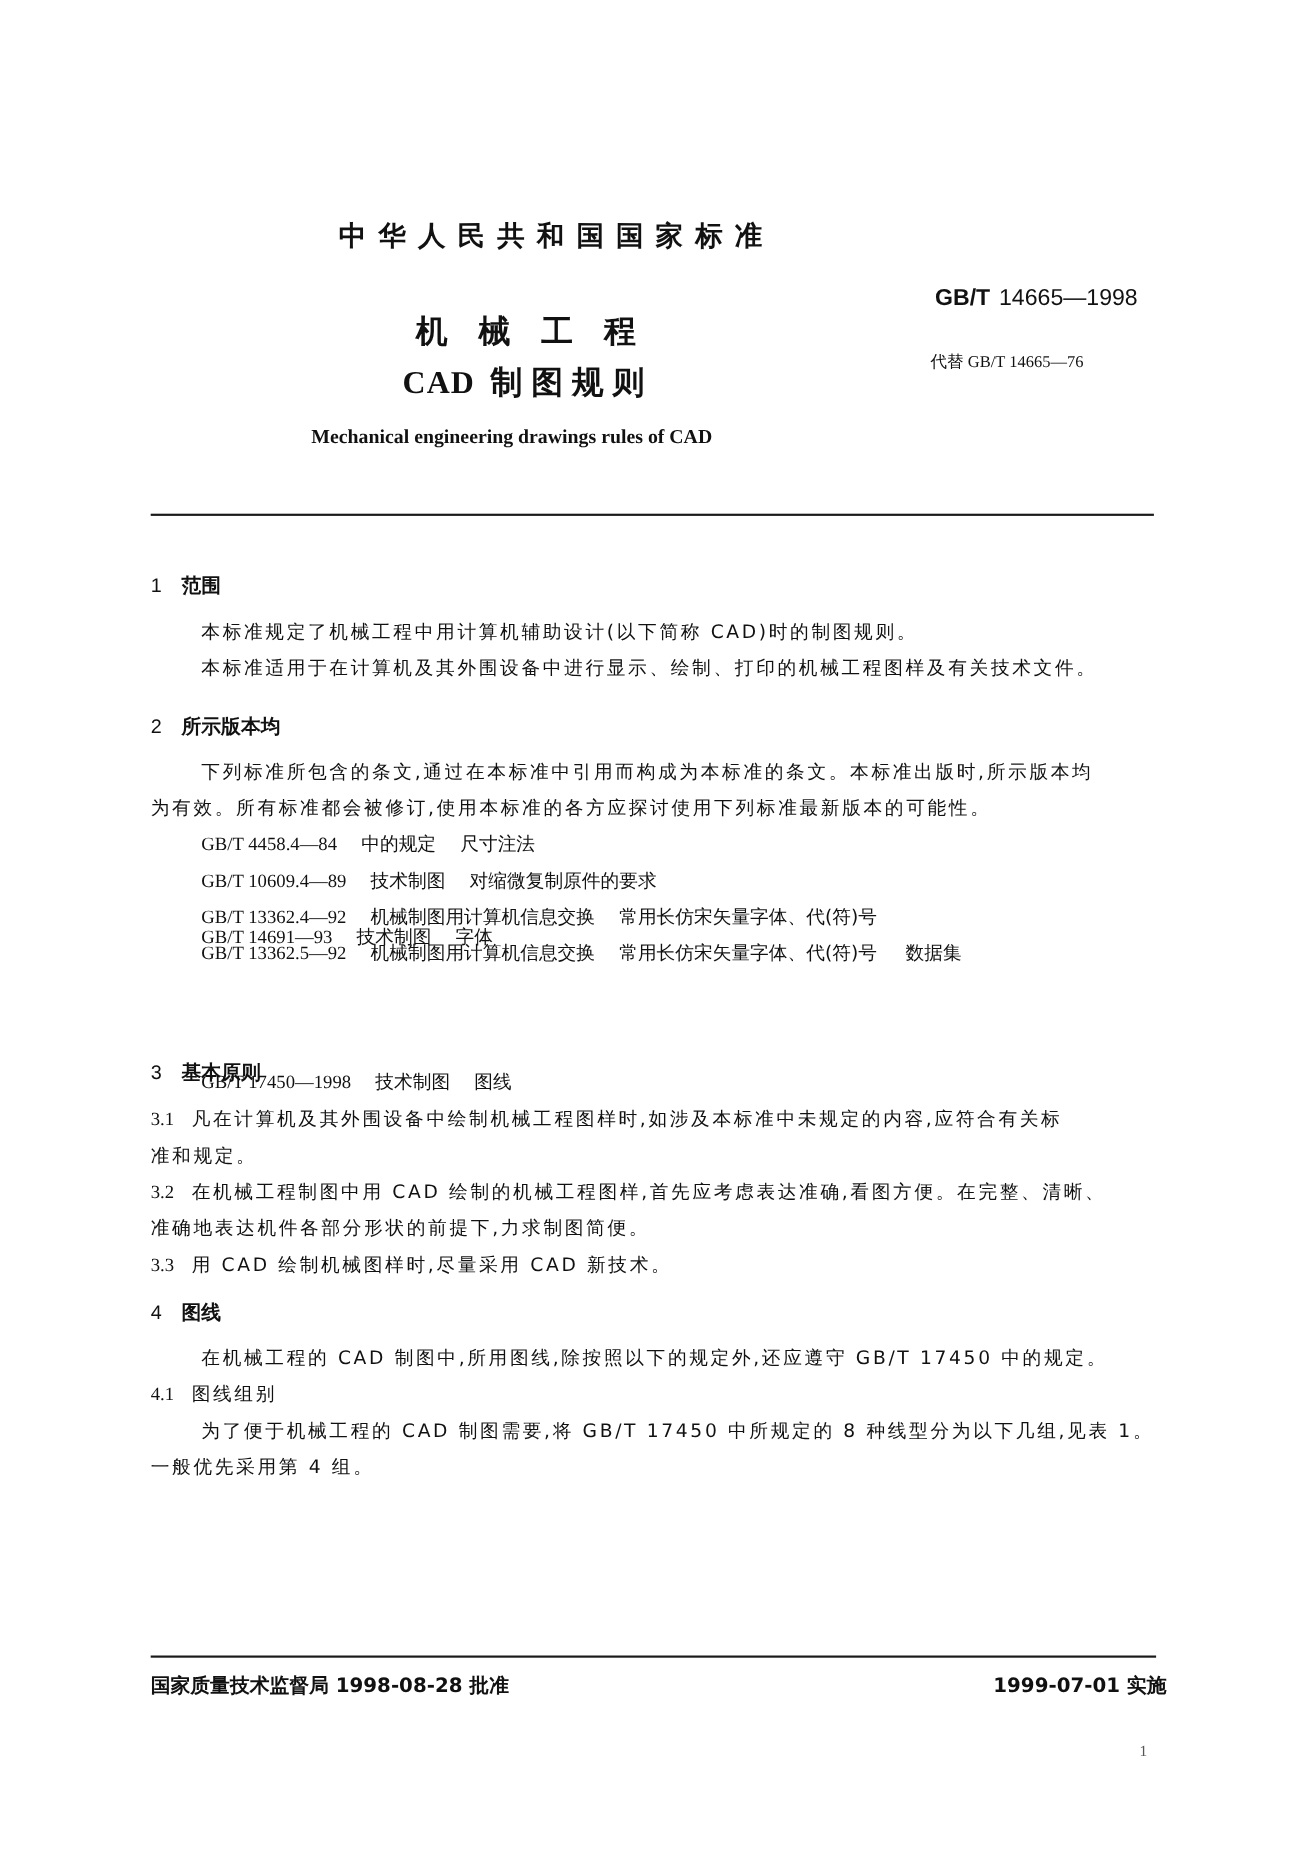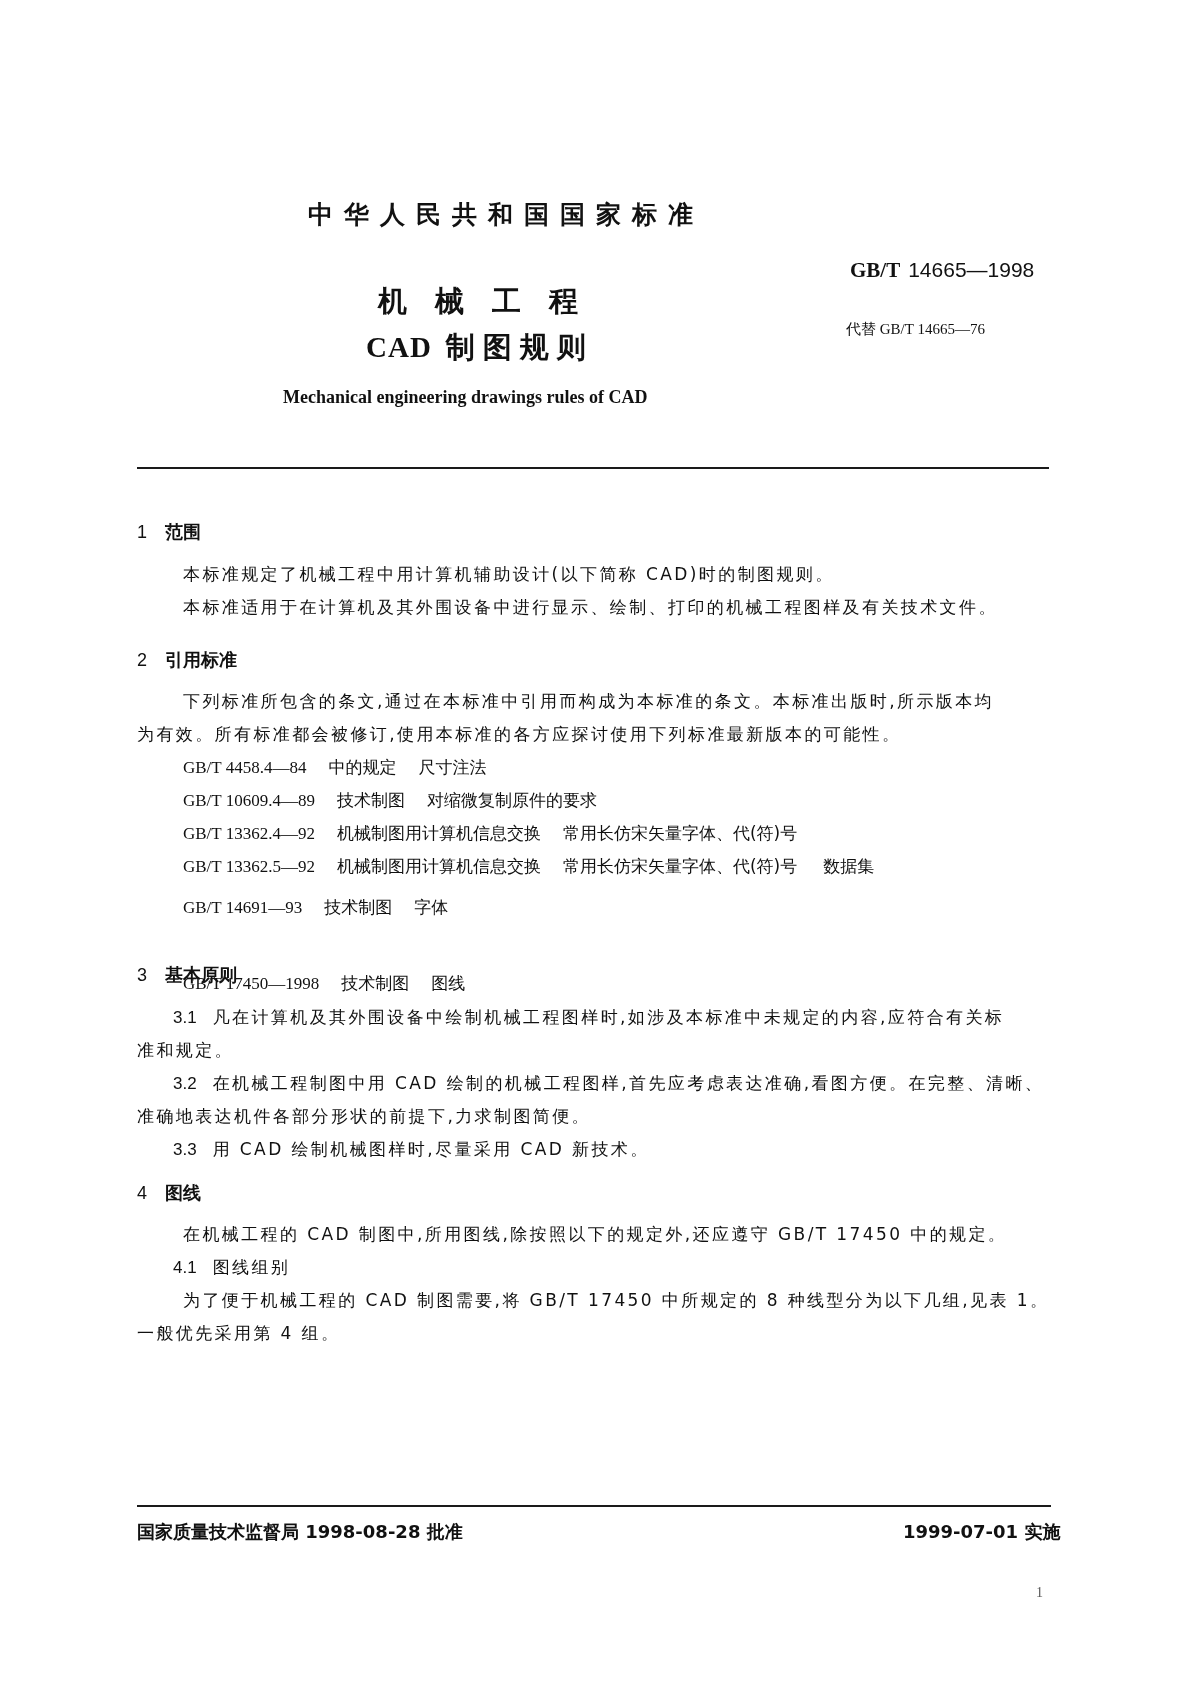--- a/index.html
+++ b/index.html
@@ -11,35 +11,35 @@
   .abs { position: absolute; white-space: nowrap; }
   .sans { font-family: "DejaVu Sans", "Liberation Sans", sans-serif; }
 
   .std-title { left: 308px; top: 198px; font-size: 25px; font-weight: bold; letter-spacing: 11px; }
   .title1 { left: 378px; top: 282px; font-size: 29px; font-weight: bold; letter-spacing: 28px; }
   .title2 { left: 366px; top: 328px; font-size: 29px; font-weight: bold; letter-spacing: 8px; }
   .title2 .cad { font-family: "Liberation Serif", serif; letter-spacing: 1px; margin-right: 14px; }
   .en-title { left: 283px; top: 387px; font-size: 18px; font-weight: bold; font-family: "Liberation Serif", serif; }
 
   .std-code { left: 850px; top: 258px; font-size: 21px; }
-  .std-code .gbt { font-family: Liberation Serif, serif; font-weight: bold; }
+  .std-code .gbt { font-family: Liberation Sans, sans-serif; font-weight: bold; }
   .std-code .num { font-family: "Liberation Sans", sans-serif; margin-left: 8px; }
   .replaces { left: 846px; top: 320px; font-size: 15px; font-family: "Liberation Serif", serif; }
 
   .rule-top { left: 137px; top: 467px; width: 912px; height: 2px; background: #1a1a1a; }
   .rule-bottom { left: 137px; top: 1505px; width: 914px; height: 2px; background: #1a1a1a; }
 
   .sec-head { font-size: 18px; font-weight: bold; }
   .sec-head .n { display: inline-block; width: 28px; font-weight: normal; font-family: "Liberation Sans", sans-serif; }
   .body-line { font-size: 17px; letter-spacing: 2.4px; }
   .ref-line { font-size: 17px; }
   .ref-line .code { display: inline-block; font-family: "Liberation Serif", serif; margin-right: 22px; }
   .ref-line .t2 { margin-left: 22px; }
   .ref-line .t3 { margin-left: 26px; }
-  .clause-no { font-family: Liberation Sans, sans-serif; margin-right: 16px; letter-spacing: 0; margin-left: 36px; }
+  .clause-no { font-family: Liberation Serif, serif; margin-right: 16px; letter-spacing: 0; }
 
   .footer-left { left: 137px; top: 1520px; font-size: 18px; font-weight: bold; }
   .footer-right { left: 903px; top: 1520px; font-size: 18px; font-weight: bold; }
   .page-num { left: 1036px; top: 1585px; font-size: 14px; color: #555; font-family: "Liberation Serif", serif; }
 </style>
 </head>
 <body>
 
 <div class="abs std-title sans">中华人民共和国国家标准</div>
 
@@ -56,38 +56,38 @@
 
 <div class="abs rule-top"></div>
 
 <div class="abs sec-head sans" style="left:137px; top:520px;">
   <span class="n">1</span><span>范围</span>
 </div>
 <div class="abs body-line sans" style="left:183px; top:563px;">本标准规定了机械工程中用计算机辅助设计(以下简称 CAD)时的制图规则。</div>
 <div class="abs body-line sans" style="left:183px; top:596px;">本标准适用于在计算机及其外围设备中进行显示、绘制、打印的机械工程图样及有关技术文件。</div>
 
 <div class="abs sec-head sans" style="left:137px; top:648px;">
-  <span class="n">2</span><span>引用标准</span>
+  <span class="n">2</span><span>所示版本均</span>
 </div>
 <div class="abs body-line sans" style="left:183px; top:690px;">下列标准所包含的条文,通过在本标准中引用而构成为本标准的条文。本标准出版时,所示版本均</div>
 <div class="abs body-line sans" style="left:137px; top:723px;">为有效。所有标准都会被修订,使用本标准的各方应探讨使用下列标准最新版本的可能性。</div>
 
 <div class="abs ref-line sans" style="left:183px; top:756px;">
   <span class="code">GB/T 4458.4—84</span><span>中的规定</span><span class="t2">尺寸注法</span>
 </div>
 <div class="abs ref-line sans" style="left:183px; top:789px;">
   <span class="code">GB/T 10609.4—89</span><span>技术制图</span><span class="t2">对缩微复制原件的要求</span>
 </div>
 <div class="abs ref-line sans" style="left:183px; top:822px;">
   <span class="code">GB/T 13362.4—92</span><span>机械制图用计算机信息交换</span><span class="t2">常用长仿宋矢量字体、代(符)号</span>
 </div>
 <div class="abs ref-line sans" style="left:183px; top:855px;">
   <span class="code">GB/T 13362.5—92</span><span>机械制图用计算机信息交换</span><span class="t2">常用长仿宋矢量字体、代(符)号</span><span class="t3">数据集</span>
 </div>
-<div class="abs ref-line sans" style="left:183px; top:896px;">
+<div class="abs ref-line sans" style="left:183px; top:840px;">
   <span class="code">GB/T 14691—93</span><span>技术制图</span><span class="t2">字体</span>
 </div>
 <div class="abs ref-line sans" style="left:183px; top:944px;margin-top:28px;">
   <span class="code">GB/T 17450—1998</span><span>技术制图</span><span class="t2">图线</span>
 </div>
 
 <div class="abs sec-head sans" style="left:137px; top:963px;">
   <span class="n">3</span><span>基本原则</span>
 </div>
 <div class="abs body-line sans" style="left:137px; top:1006px;">

